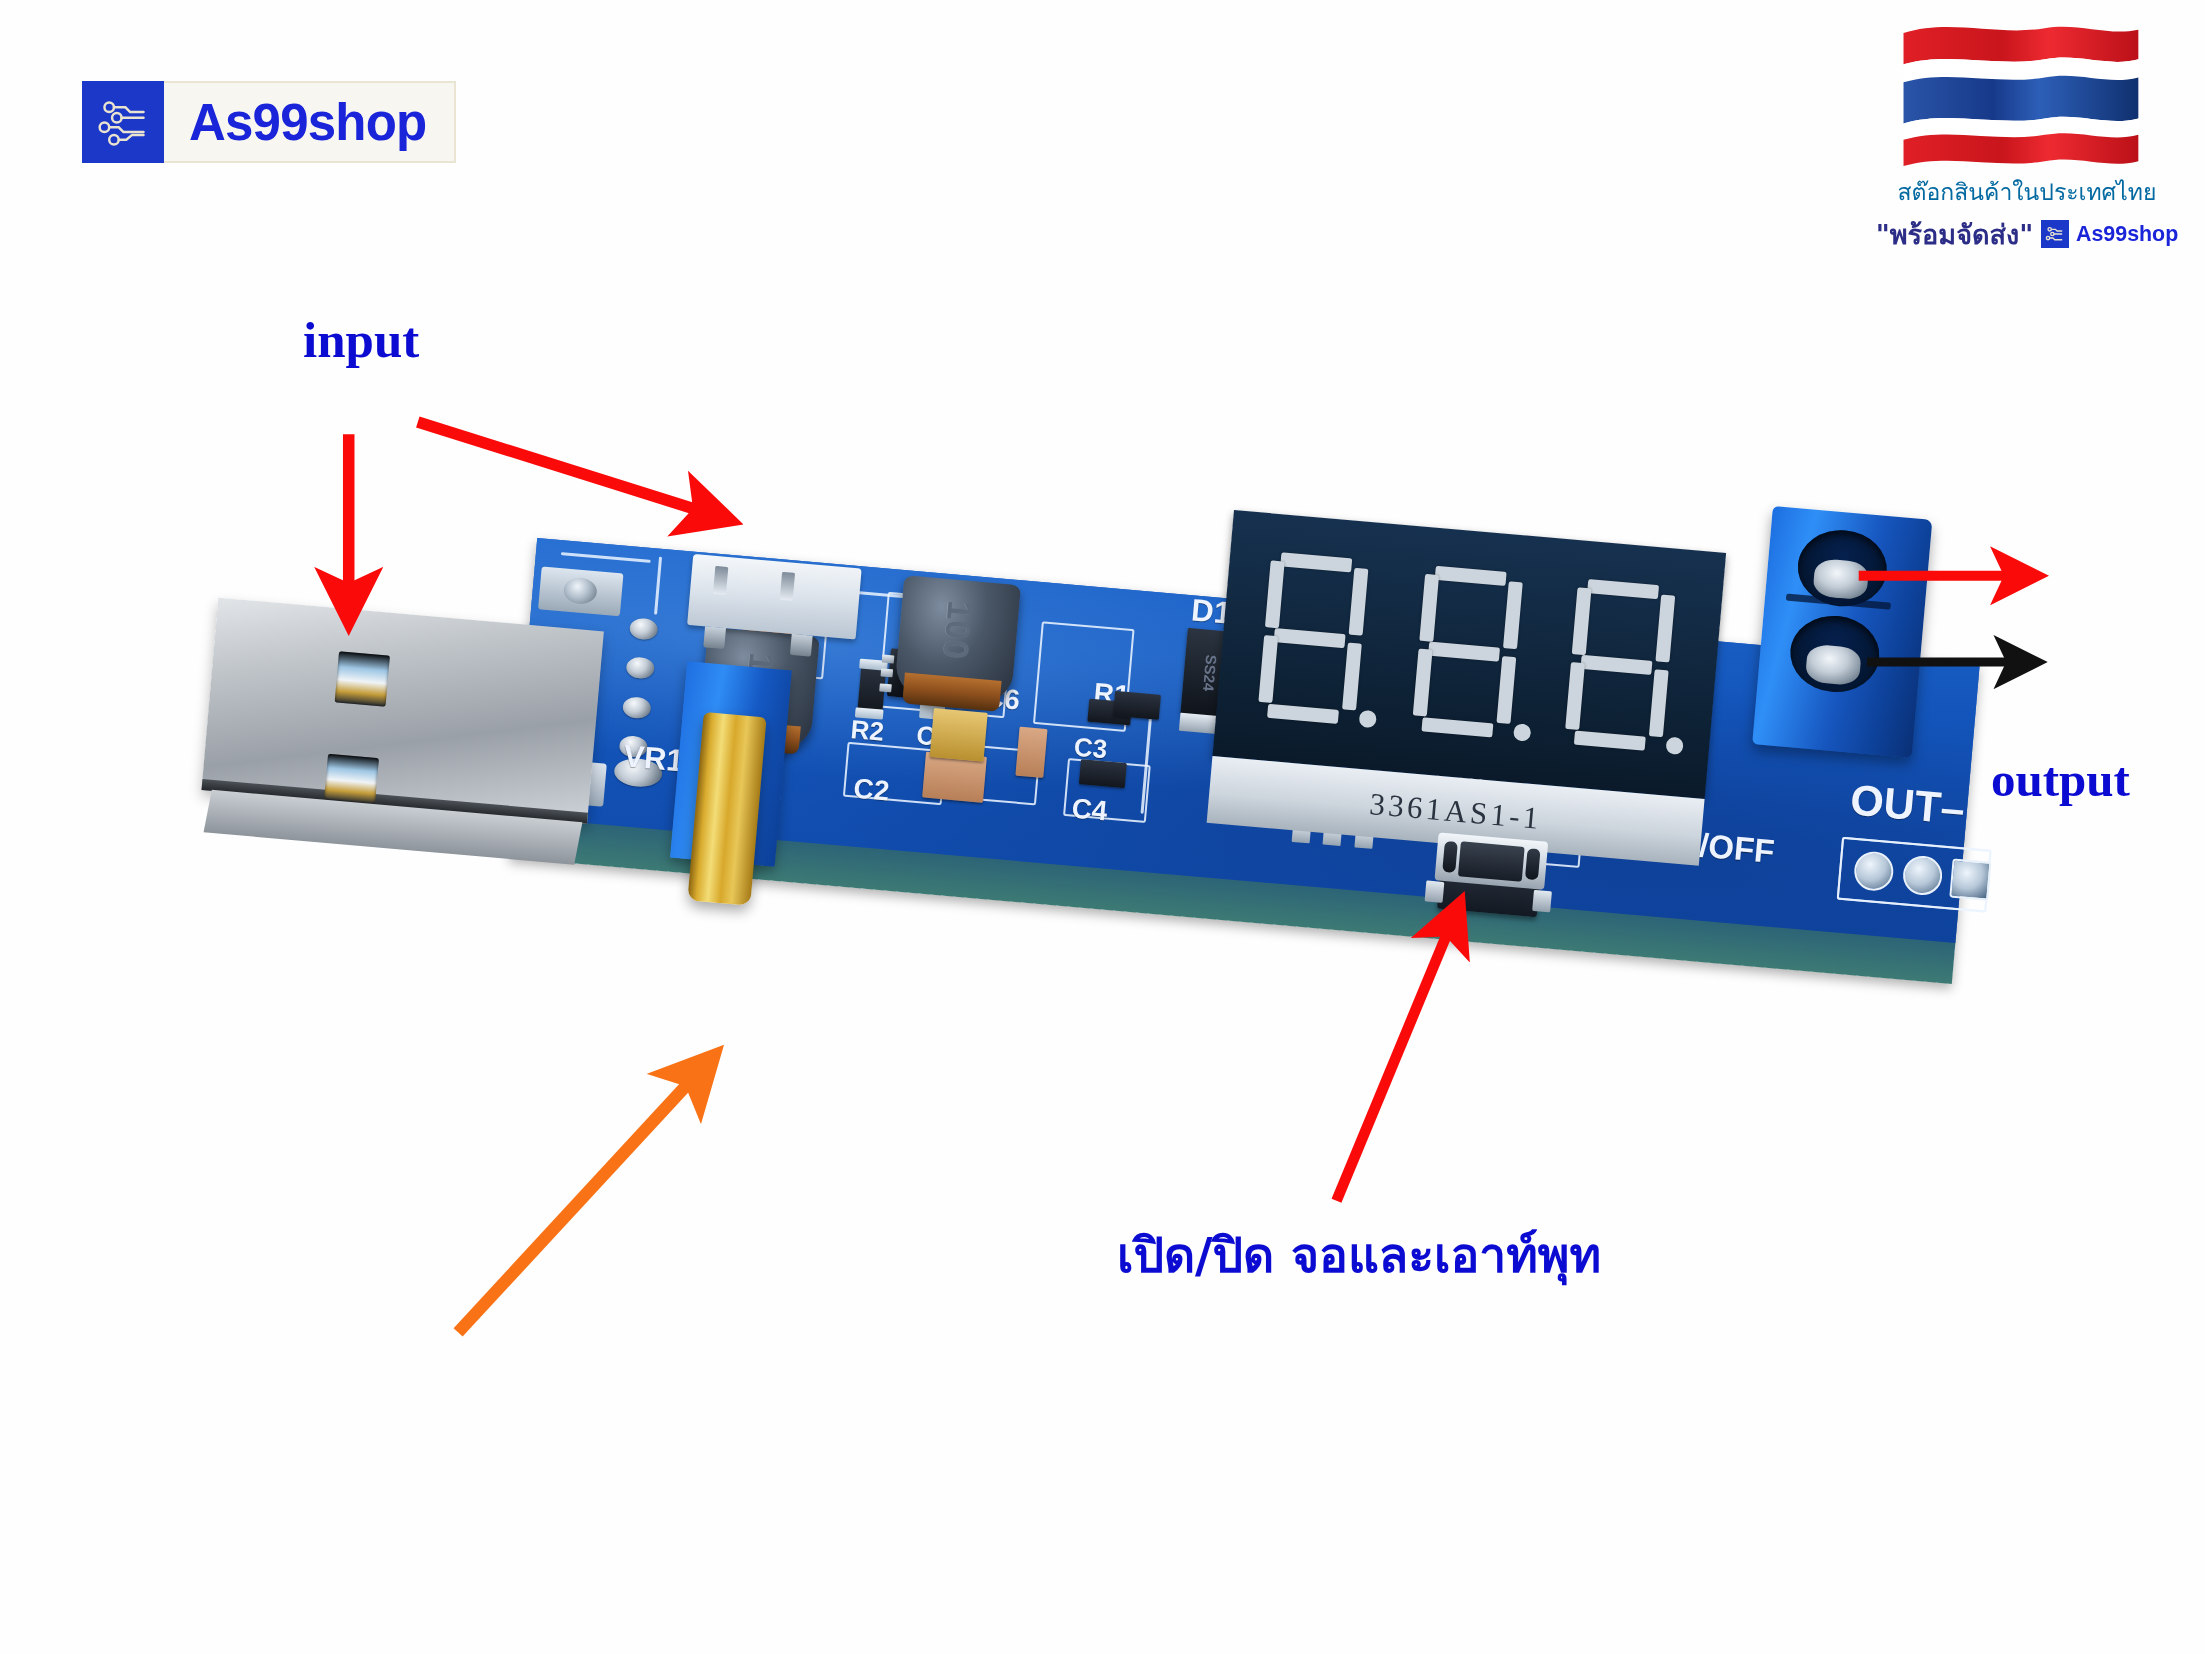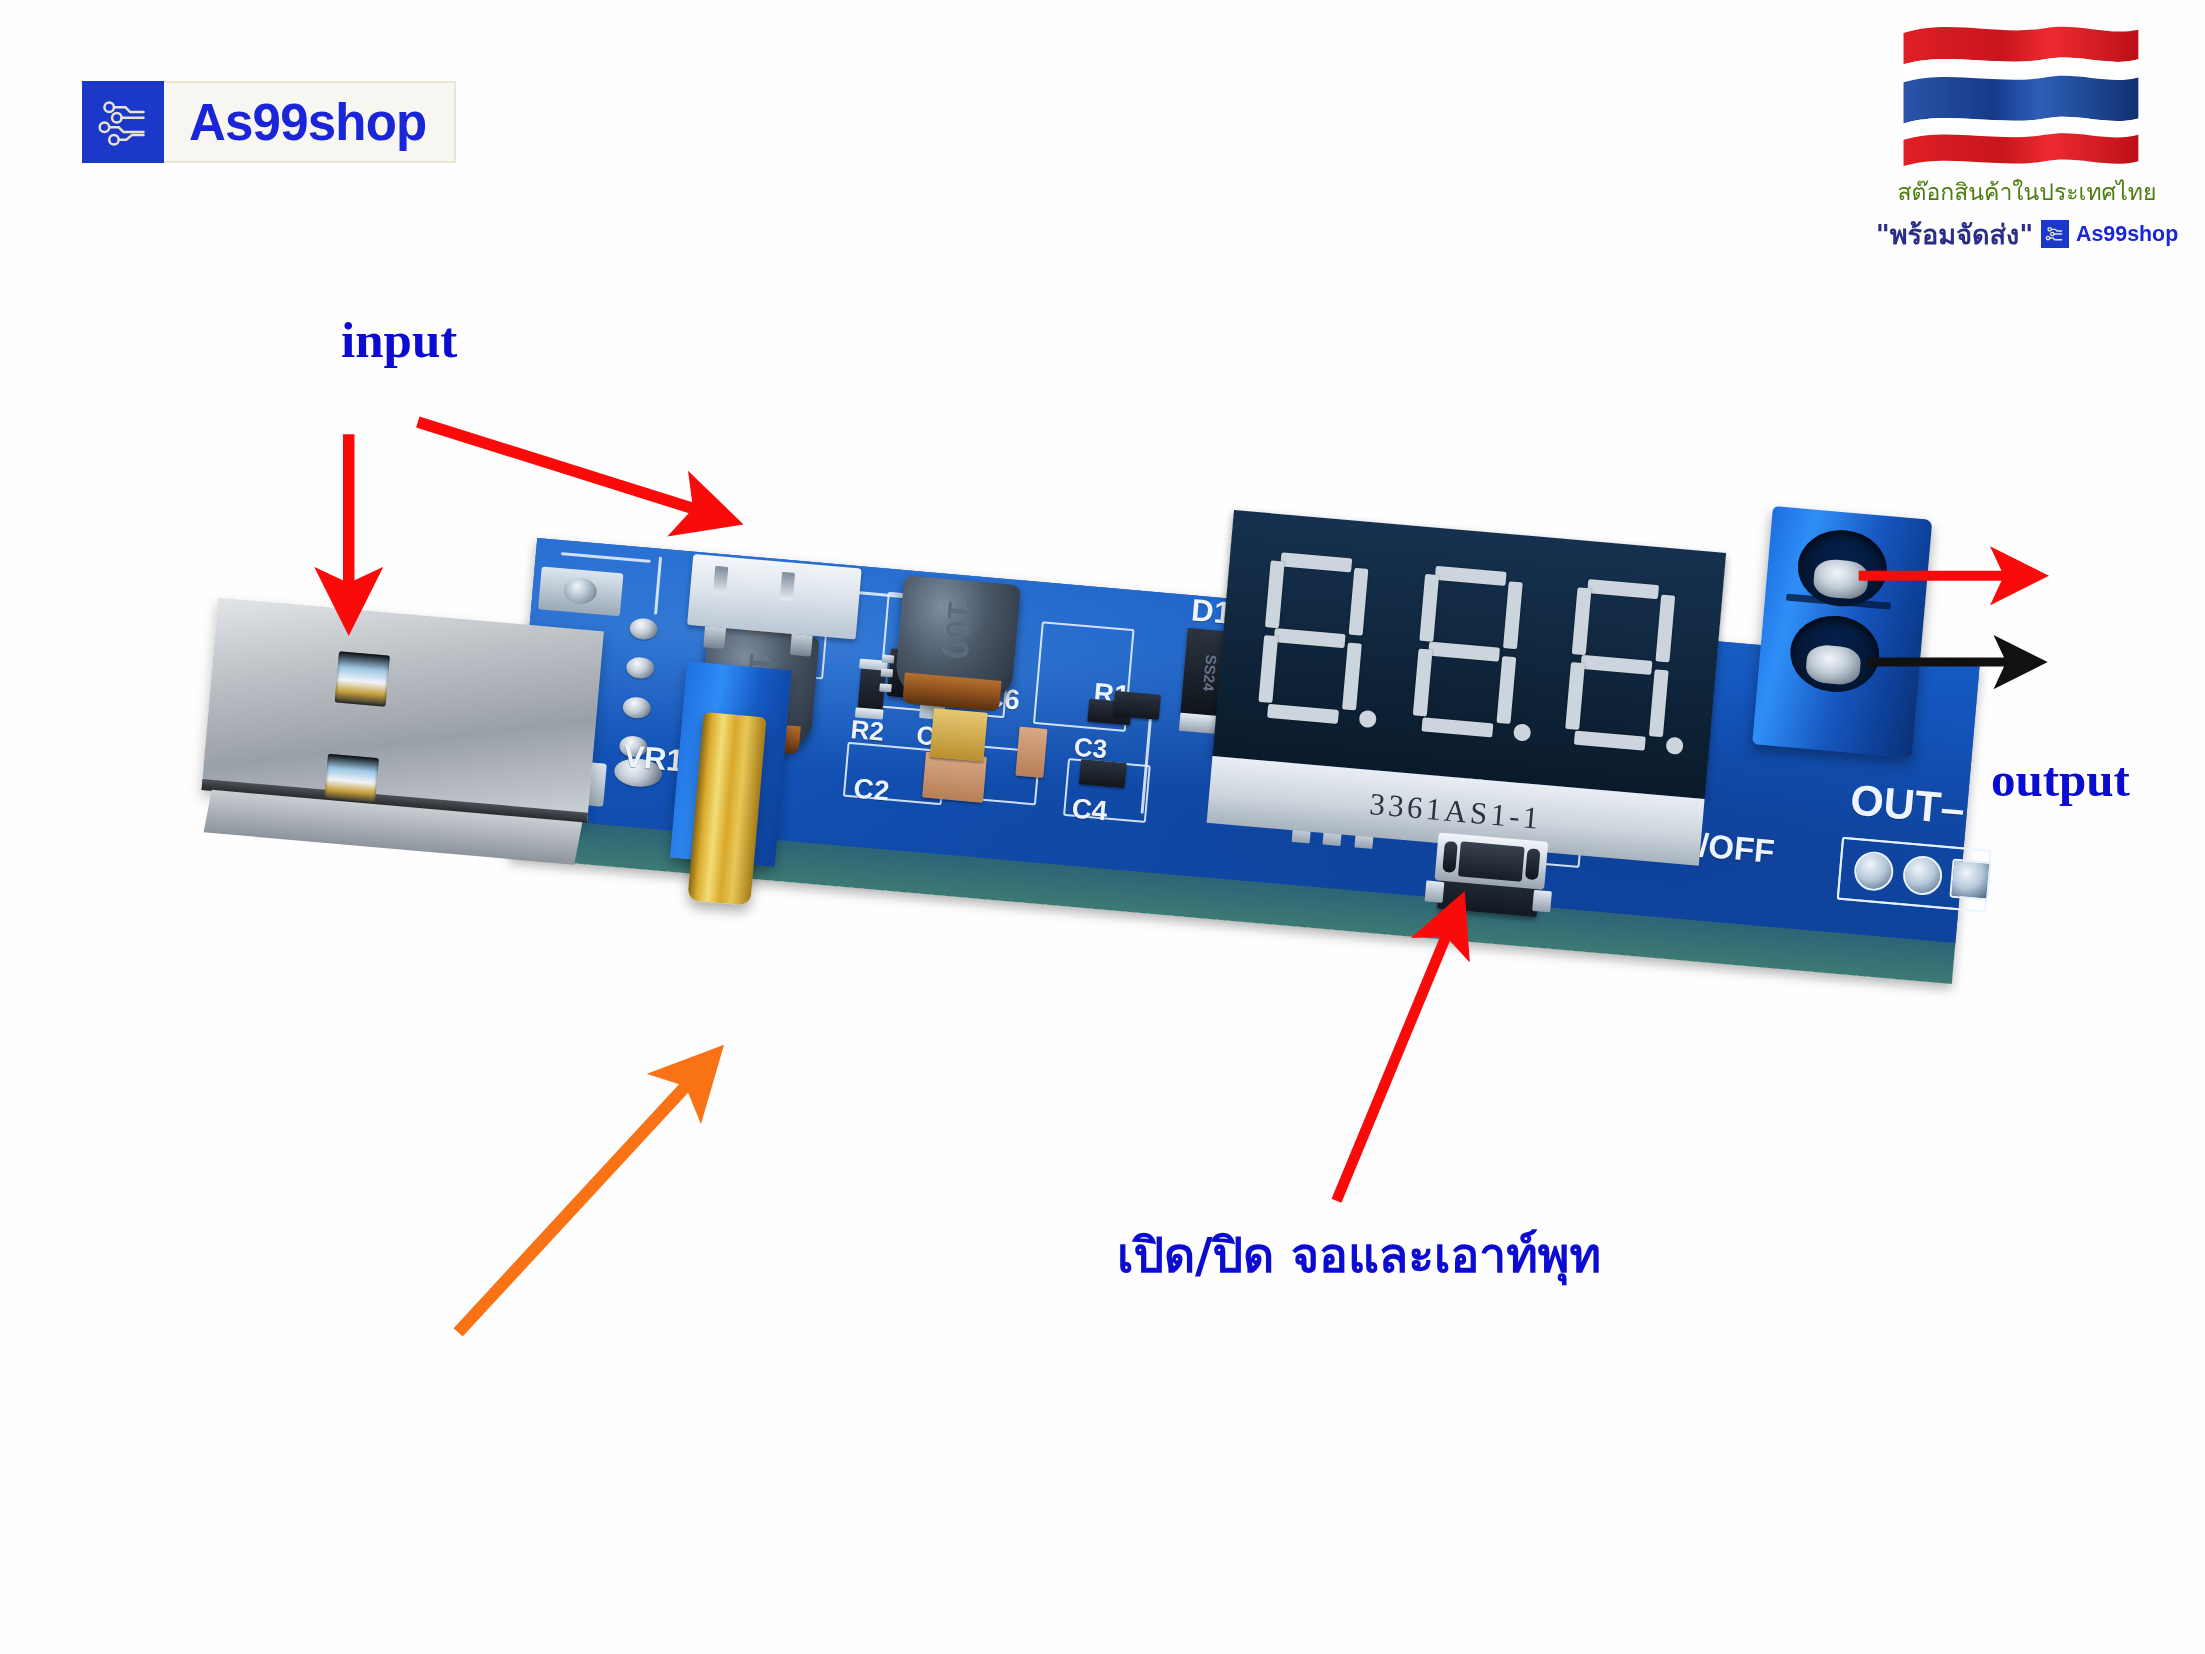--- a/index.html
+++ b/index.html
@@ -56,21 +56,21 @@
   
   .flag-badge {
     position: absolute;
     right: 26px;
     top: 15px;
     width: 304px;
     text-align: center;
   }
   .flag-wrap { width: 271px; height: 156px; margin: 0 auto; }
   .flag-line1 {
-    color: #4d7c0f;
+    color: #0369a1;
     font-size: 23px;
     margin-top: 3.3px;
     white-space: nowrap;
     font-family: "DejaVu Sans", sans-serif;
   }
   .flag-line2row {
     display: flex;
     align-items: center;
     justify-content: center;
     gap: 7.4px;
@@ -104,21 +104,21 @@
     font-weight: bold;
     white-space: nowrap;
   }
   .anno-thai {
     position: absolute;
     color: #0b0bd2;
     font-family: "DejaVu Sans", sans-serif;
     font-weight: bold;
     white-space: nowrap;
   }
-  #label-input  { left: 303px; top: 311px;  font-size: 51px; margin-left: 38px; }
+  #label-input  { left: 303px; top: 311px;  font-size: 51px; }
   #label-output { left: 1991px; top: 751px; font-size: 49px; }
   #label-onoff  { left: 1117px; top: 1217px; font-size: 48px; }
   #label-cw     { left: 281px;  top: 1365px; font-size: 48px; }
 
   
   #arrows {
     position: absolute;
     left: 0; top: 0;
     width: 2205px; height: 1654px;
     pointer-events: none;

